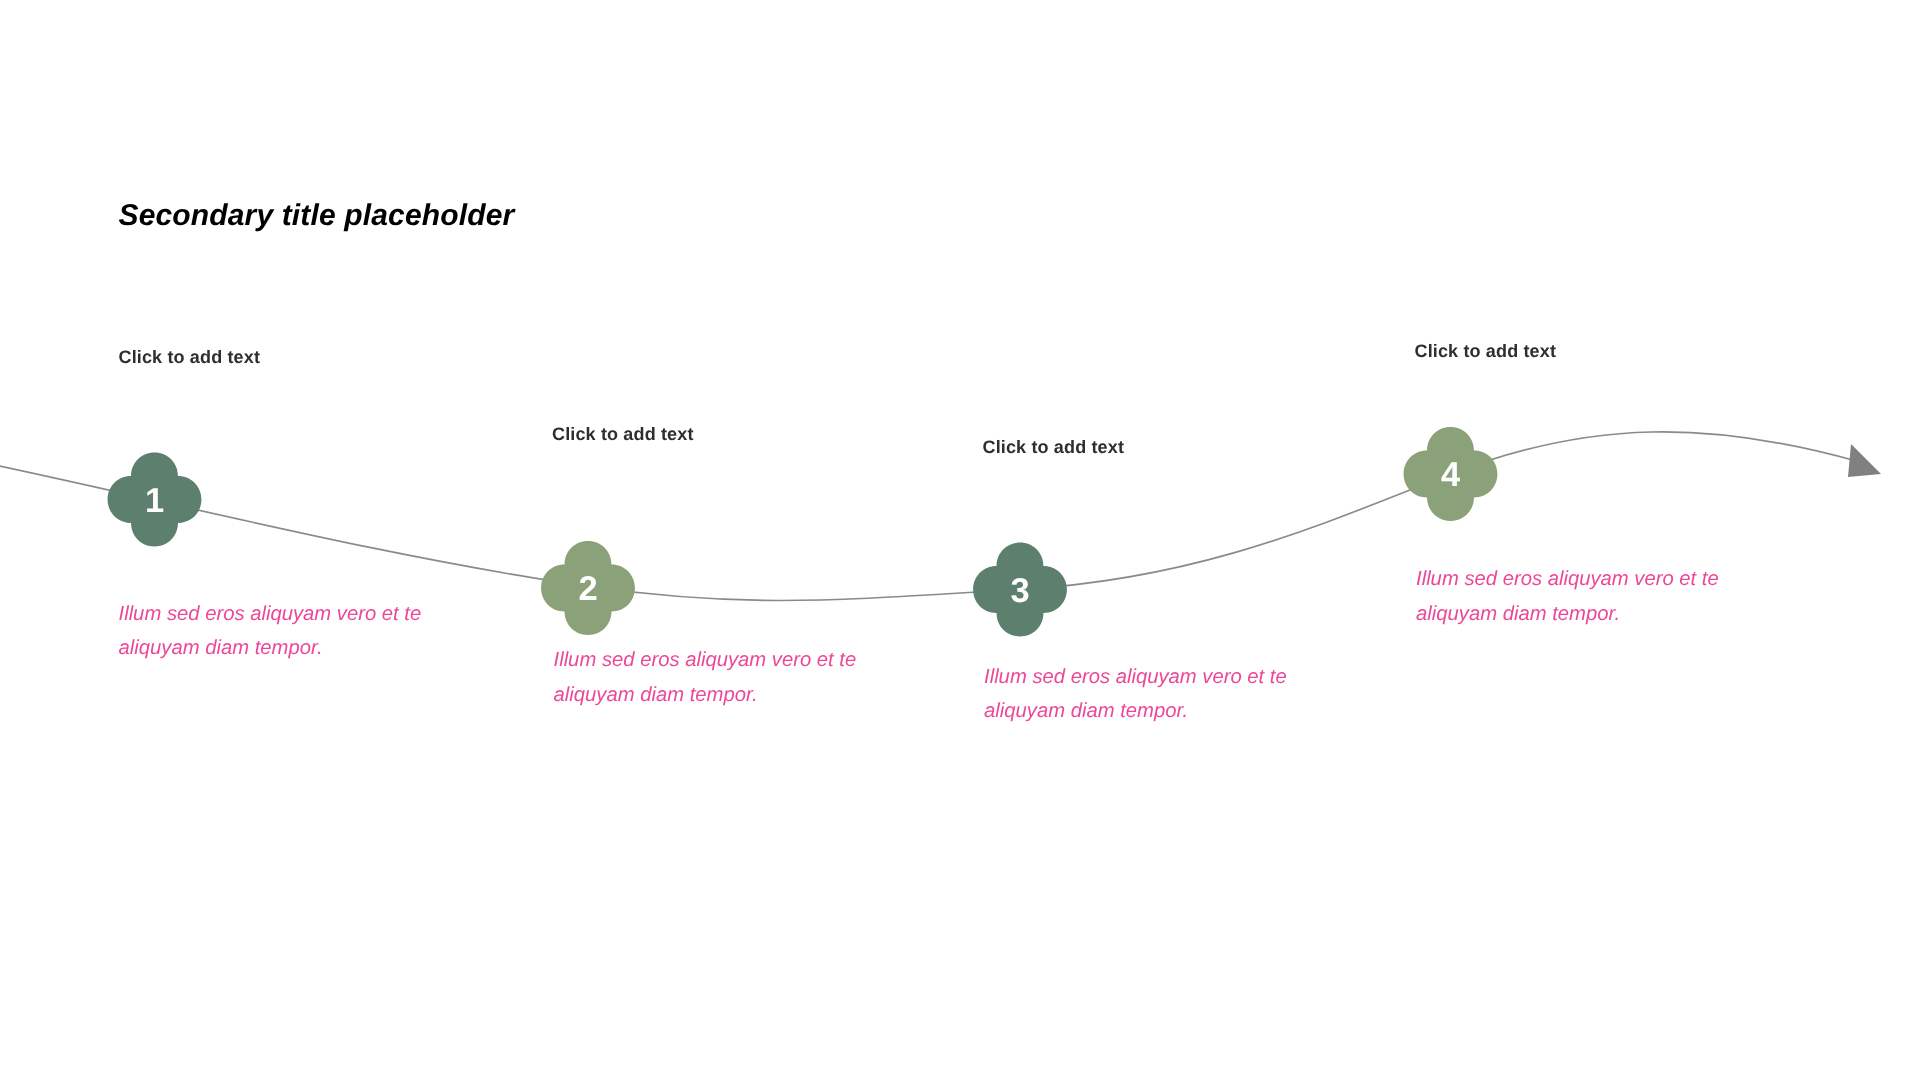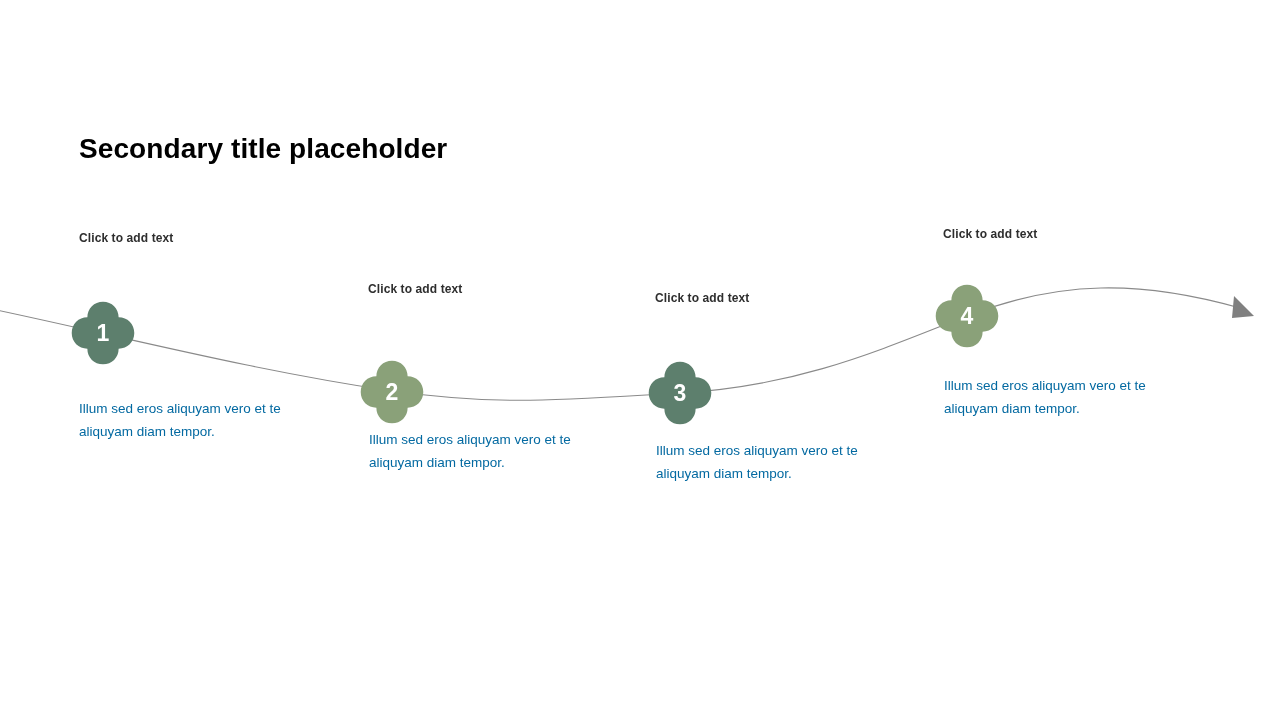--- a/index.html
+++ b/index.html
@@ -21,25 +21,26 @@
     top: 0;
     width: 1280px;
     height: 720px;
     background: #ffffff;
   }
 
   #slide-title {
     position: absolute;
     left: 79px;
     top: 133px;
-    font-size: 28px;
+    font-size: 20px;
     font-weight: bold;
     color: #000000;
     letter-spacing: 0.1px;
     white-space: nowrap;
+    font-style: italic;
   }
 
   #curve-layer {
     position: absolute;
     left: 0;
     top: 0;
     width: 1280px;
     height: 720px;
     pointer-events: none;
   }
@@ -54,22 +55,23 @@
     font-weight: bold;
     color: #2e2e2e;
     white-space: nowrap;
     letter-spacing: 0.1px;
   }
 
   .step-body {
     position: absolute;
     font-size: 13.5px;
     line-height: 22.5px;
-    color: #0369a1;
+    color: #ec4899;
     width: 250px;
+    font-style: italic;
   }
 
   .marker {
     position: absolute;
     width: 68px;
     height: 68px;
   }
   .marker svg {
     display: block;
     width: 68px;

